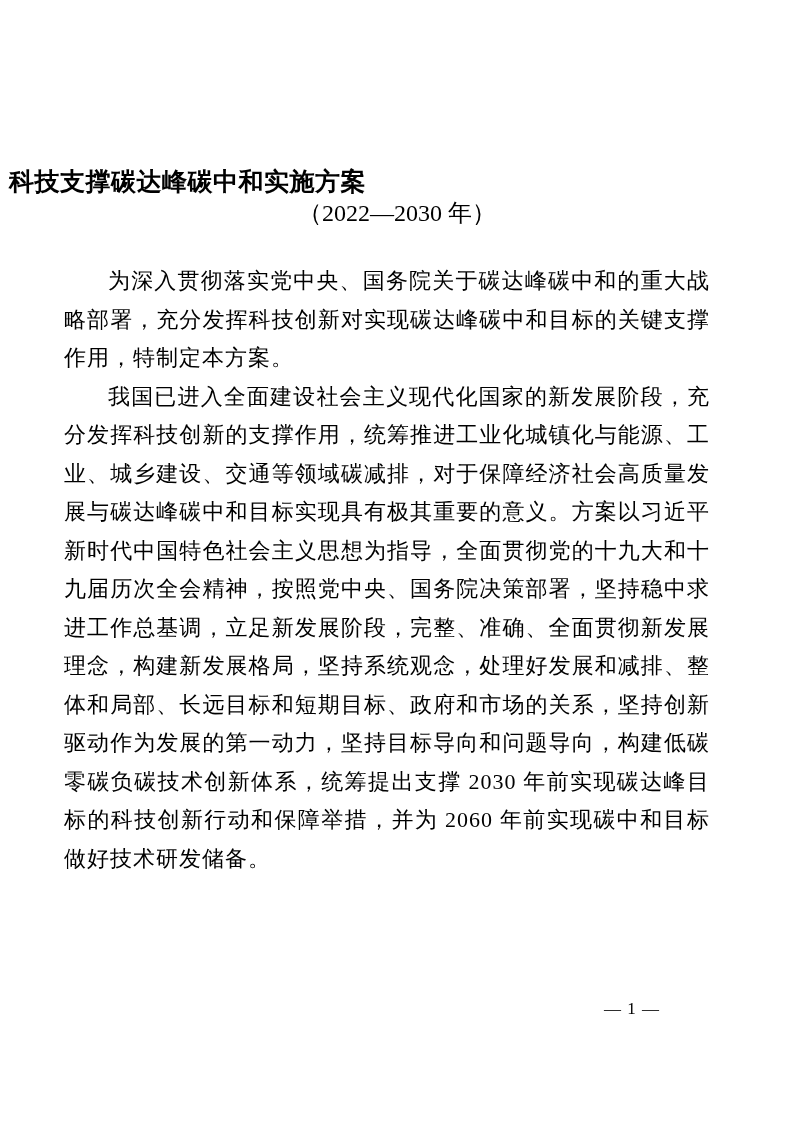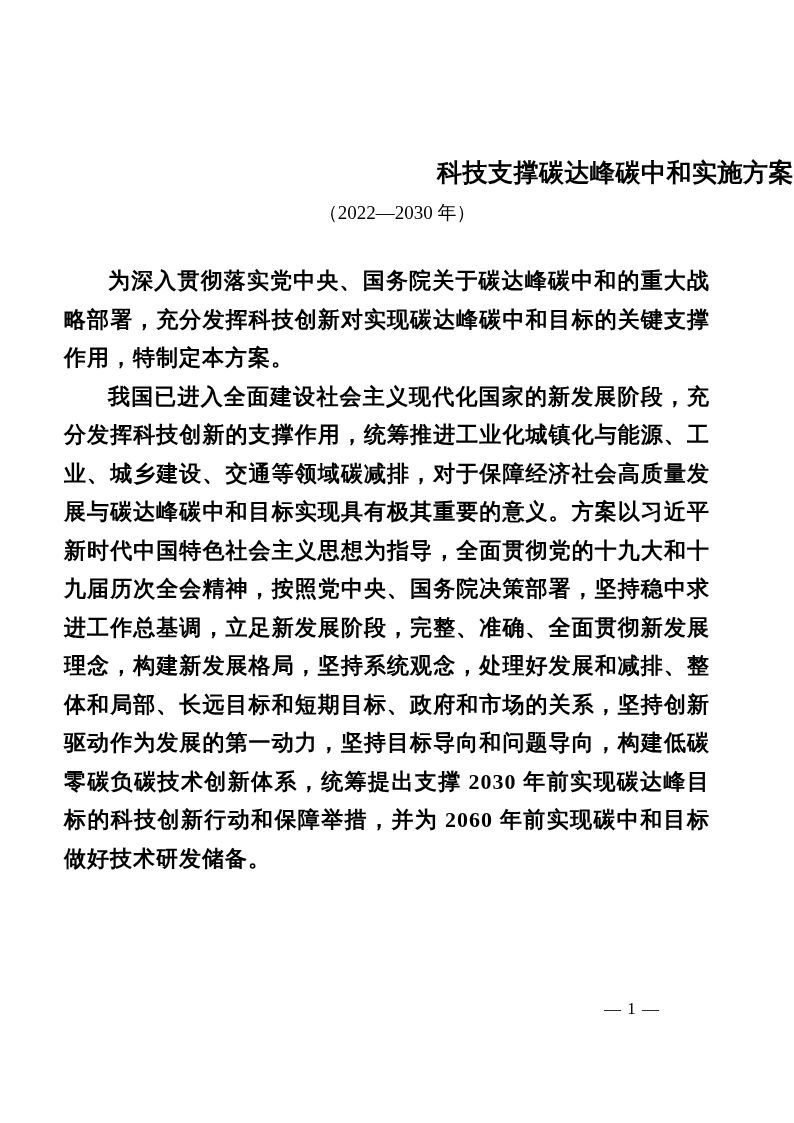--- a/index.html
+++ b/index.html
@@ -14,46 +14,45 @@
     background: #ffffff;
     color: #000000;
     font-family: "Liberation Serif", "DejaVu Serif", serif;
     overflow: hidden;
   }
   .doc-title {
     position: absolute;
     top: 158px;
     left: 0;
     right: 0;
-    margin: 0;
-    text-align: right;
+    margin: 9px;
+    text-align: left;
     font-size: 25px;
     font-weight: bold;
     letter-spacing: 0.5px;
     line-height: 30px;
   }
   .doc-subtitle {
     position: absolute;
     top: 201px;
     left: 0;
     right: 0;
     text-align: center;
-    font-size: 19px;
+    font-size: 24px;
     line-height: 24px;
   }
   .doc-body {
     position: absolute;
     top: 262px;
     left: 64px;
     width: 646px;
     font-size: 22px;
     line-height: 38.5px;
     letter-spacing: 1px;
     text-align: justify;
-    font-weight: bold;
   }
   .doc-body p {
     margin: 0;
     text-indent: 2em;
   }
   .page-footer {
     position: absolute;
     top: 999px;
     right: 134px;
     font-size: 17px;

